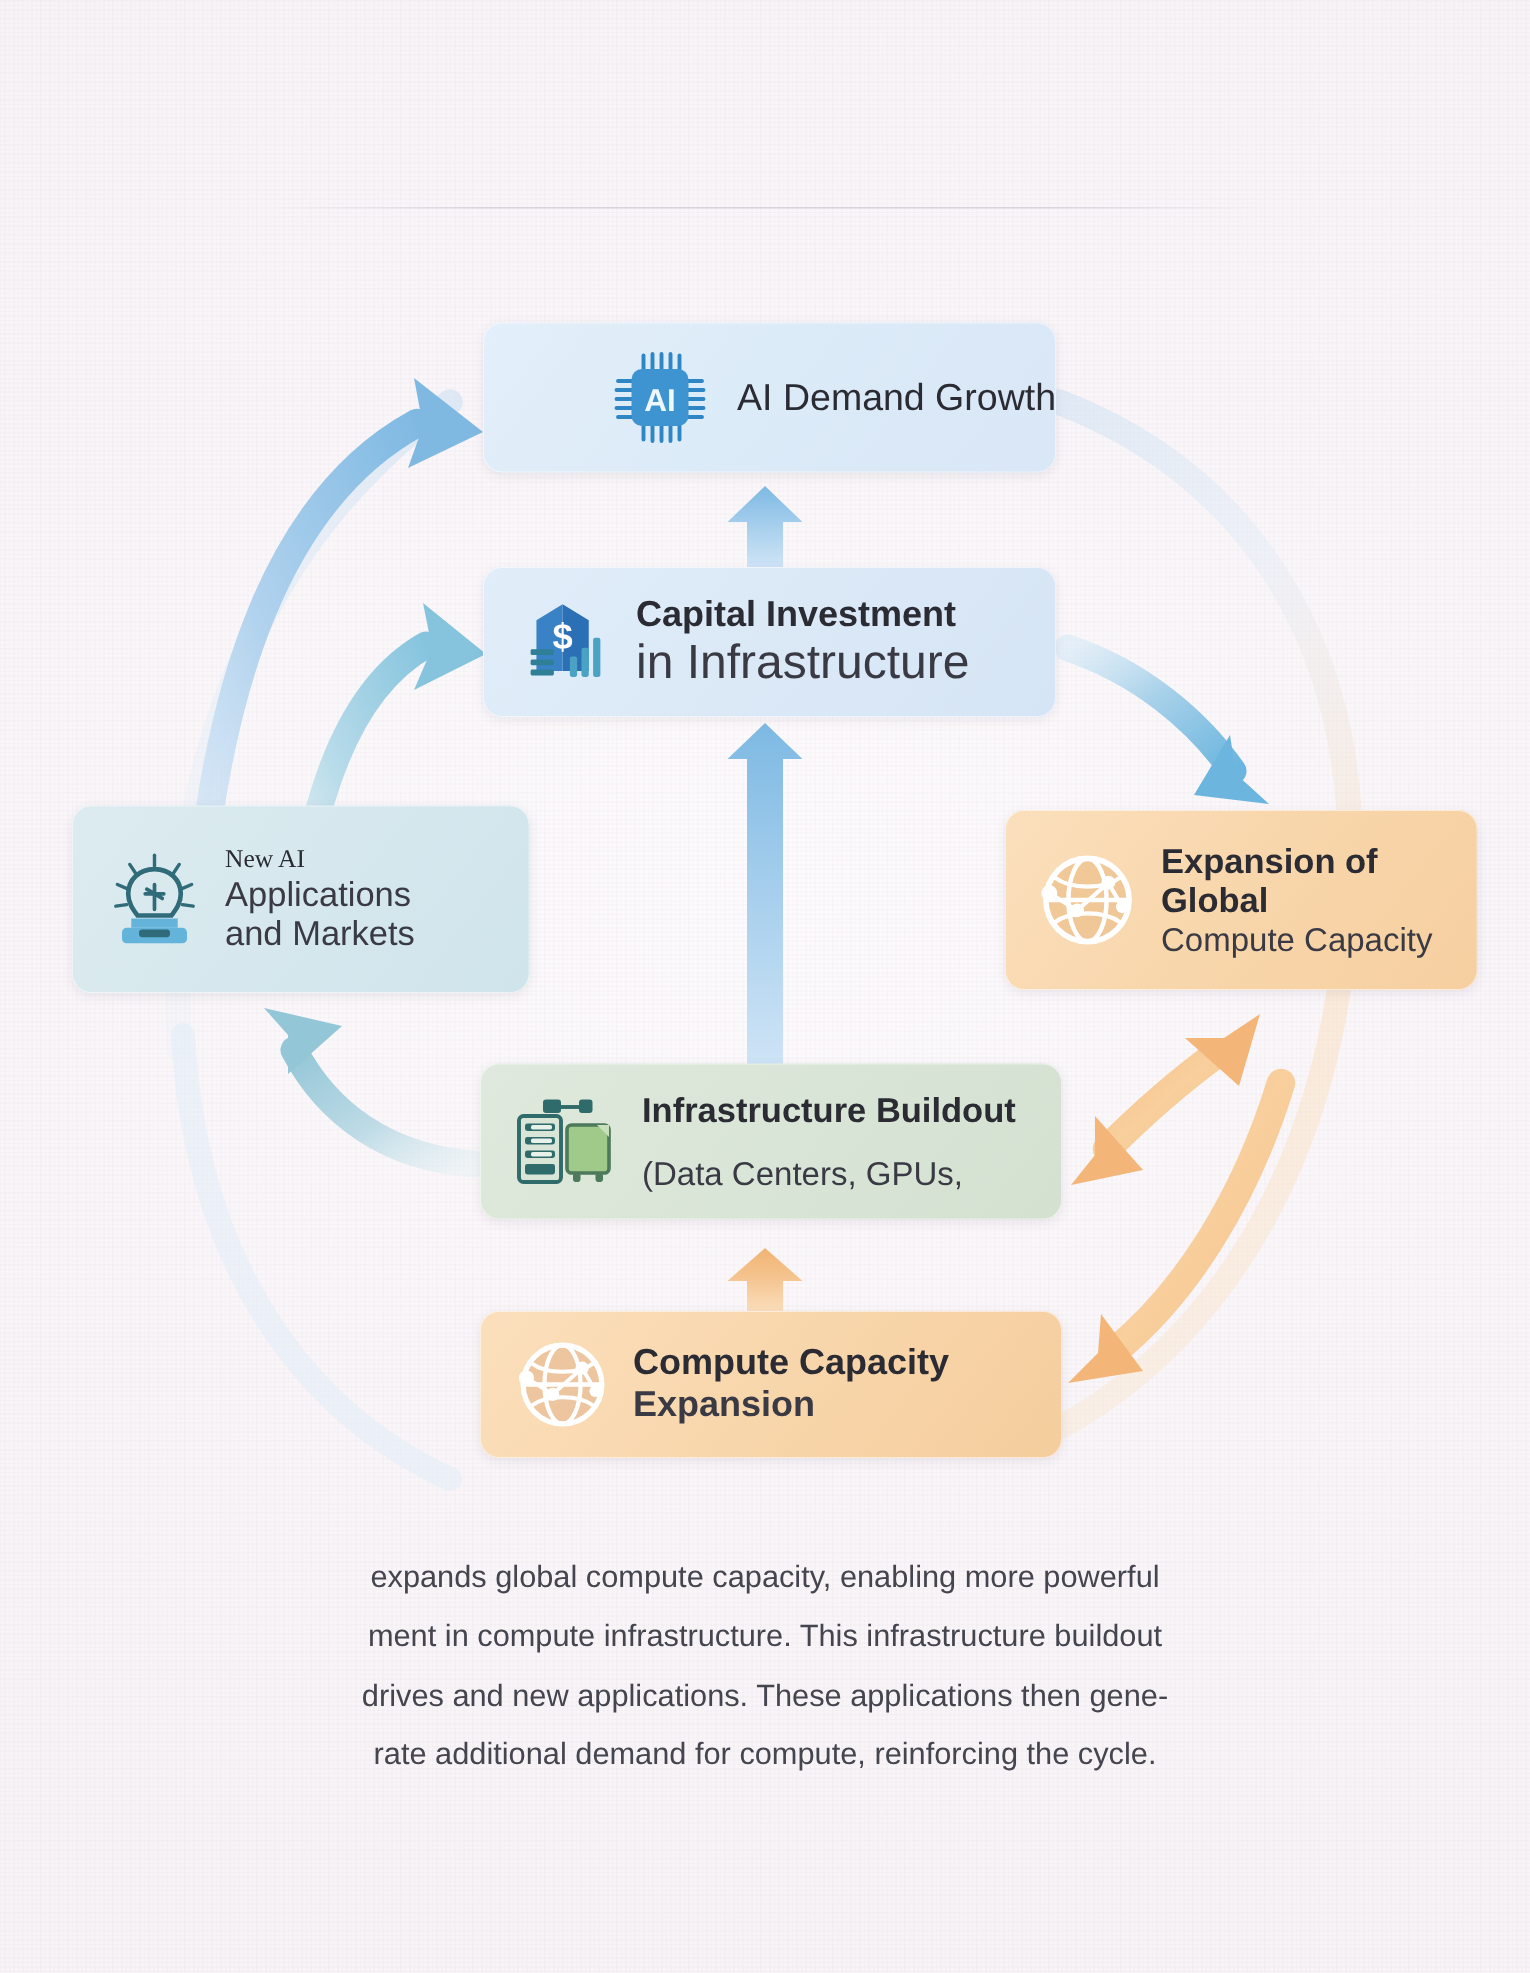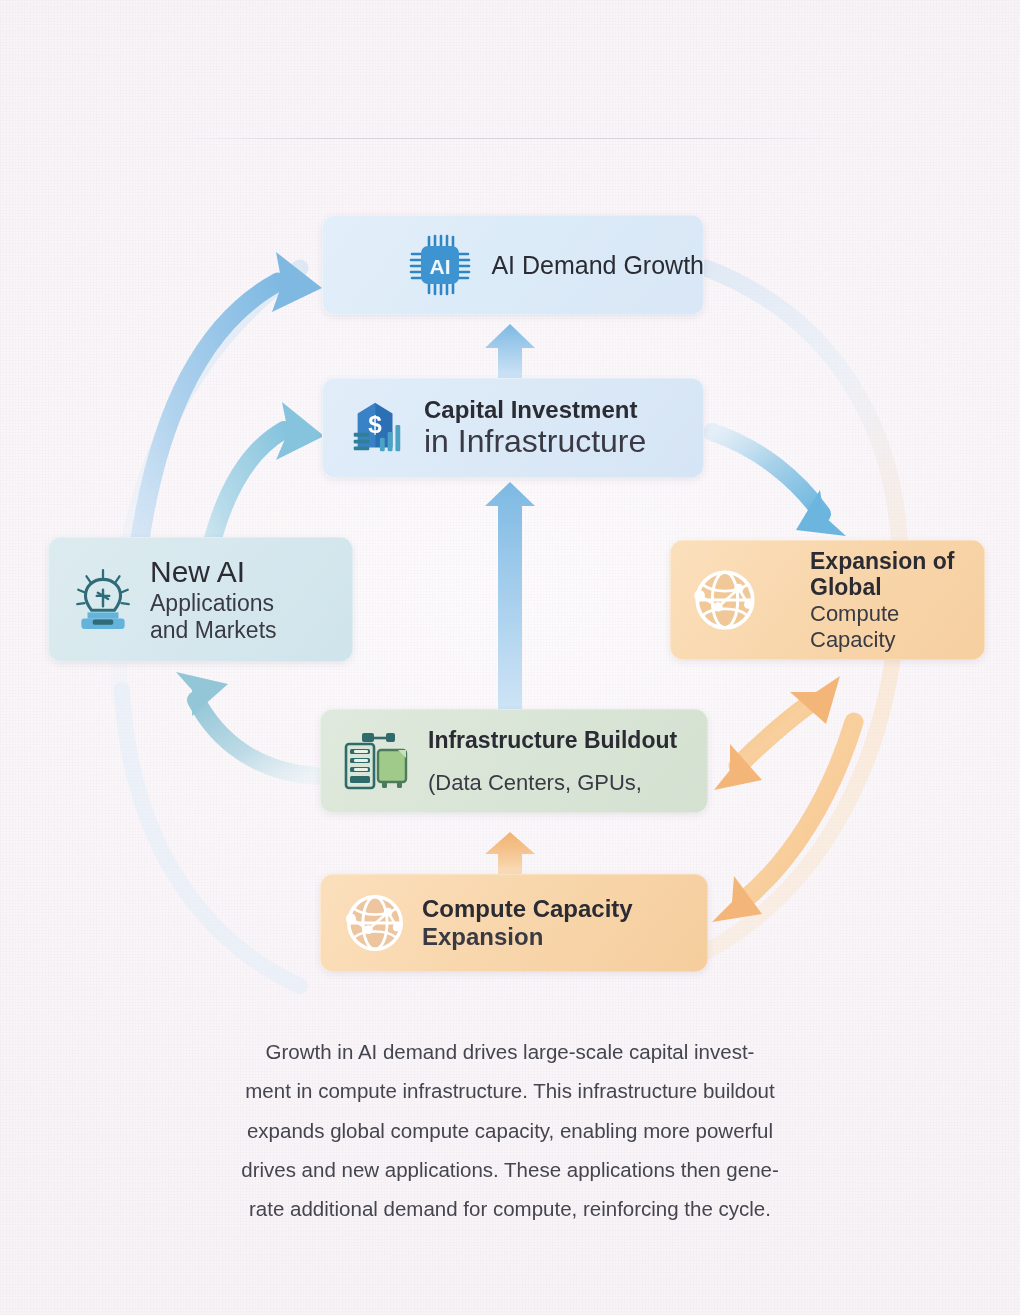--- a/index.html
+++ b/index.html
@@ -117,28 +117,27 @@
   #node-capital .ico { width: 62px; height: 62px; margin-right: 16px; }
   #node-capital .l-main { font-size: 24px; font-weight: 600; }
   #node-capital .l-sub  { font-size: 32px; font-weight: 400; }
 
   #node-newai {
     left: 48px; top: 537px; width: 305px; height: 125px;
     background: linear-gradient(128deg, #dcebef 0%, #d6e8ee 50%, #cfe4eb 100%);
     padding-left: 22px;
   }
   #node-newai .ico { width: 66px; height: 66px; margin-right: 14px; }
-  #node-newai .l-main { font-size: 30px; font-weight: 400; }
+  #node-newai .l-main { font-size: 17px; font-weight: 400; font-family: Liberation Serif, serif; }
   #node-newai .l-sub  { font-size: 23px; font-weight: 400; }
 
   #node-expansion {
     left: 670px; top: 540px; width: 315px; height: 120px;
     background: linear-gradient(128deg, #fbdfbc 0%, #f8d6ab 50%, #f6cfa0 100%);
     padding-left: 18px;
-    gap: 36px;
   }
   #node-expansion .ico { width: 74px; height: 74px; margin-right: 12px; }
   #node-expansion .l-main { font-size: 23px; font-weight: 700; }
   #node-expansion .l-sub  { font-size: 22px; font-weight: 400; }
 
   #node-buildout {
     left: 320px; top: 709px; width: 388px; height: 104px;
     background: linear-gradient(128deg, #dfe9dd 0%, #d9e5d6 50%, #d4e1d1 100%);
     padding-left: 20px;
   }
@@ -452,20 +451,19 @@
         </g>
       </svg>
     </div>
     <div class="labels">
       <span class="l-main">Compute Capacity</span>
       <span class="l-sub">Expansion</span>
     </div>
   </div>
 
   <div id="caption">
-    <span class="cline">Growth in AI demand drives large-scale capital invest-</span>
+    <span class="cline">expands global compute capacity, enabling more powerful</span>
     <span class="cline">ment in compute infrastructure. This infrastructure buildout</span>
-    <span class="cline">expands global compute capacity, enabling more powerful</span>
     <span class="cline">drives and new applications. These applications then gene-</span>
     <span class="cline">rate additional demand for compute, reinforcing the cycle.</span>
   </div>
 
 </div>
 
 </body></html>

